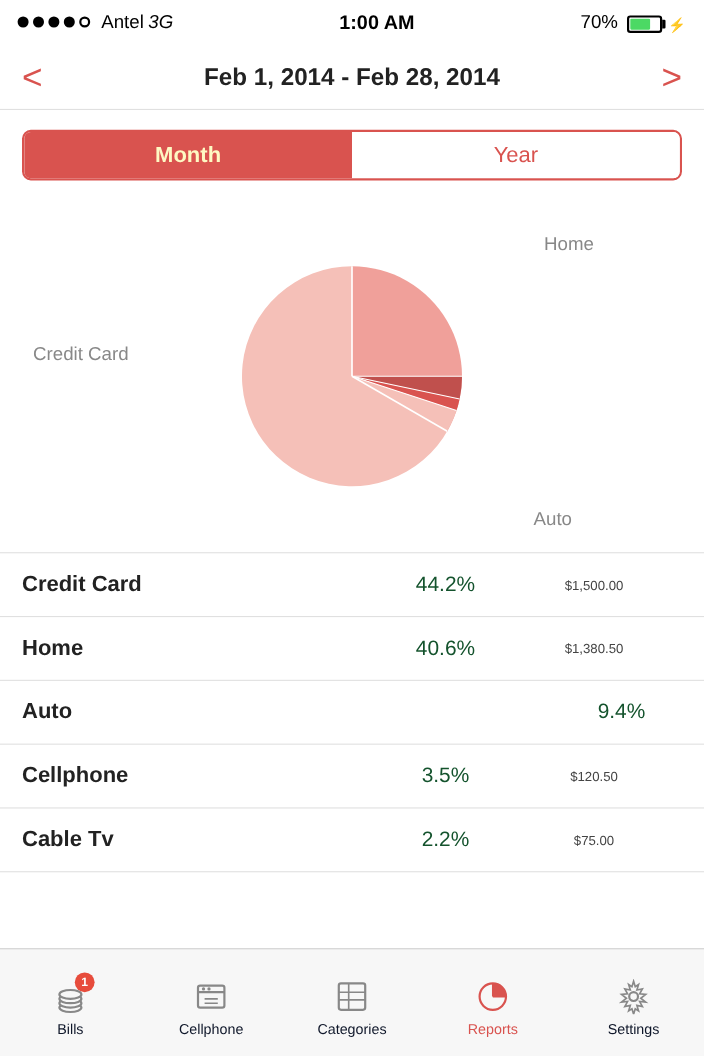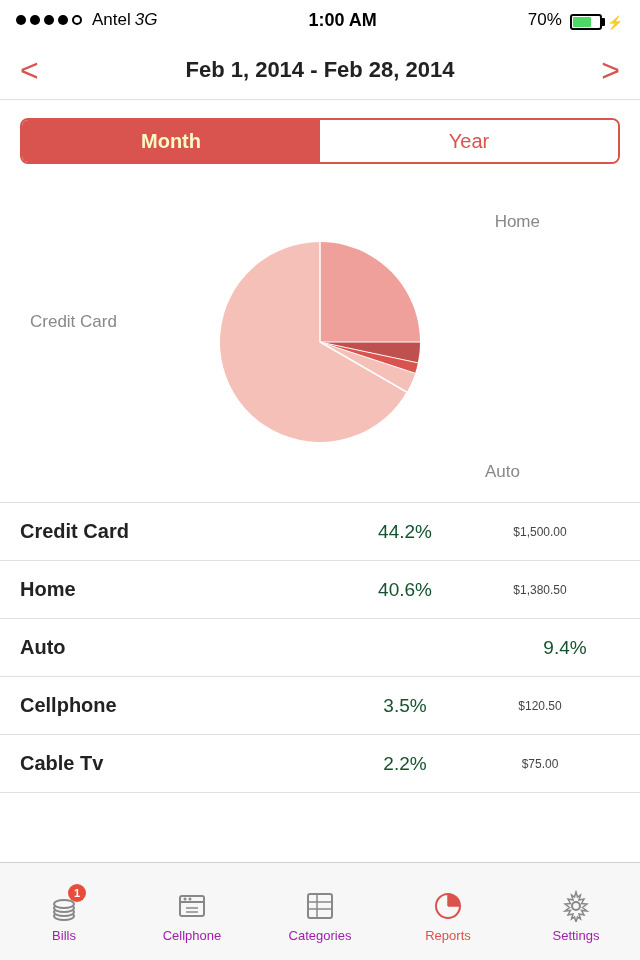--- a/index.html
+++ b/index.html
@@ -180,21 +180,21 @@
     .tab-icon {
       width: 36px;
       height: 36px;
       display: flex;
       align-items: center;
       justify-content: center;
       position: relative;
     }
     .tab-label {
       font-size: 13px;
-      color: #a21caf;
+      color: #0f172a;
     }
     .tab-item.active .tab-label {
       color: #d9534f;
     }
     .tab-badge {
       position: absolute;
       top: -4px;
       right: -4px;
       background: #e74c3c;
       color: white;

